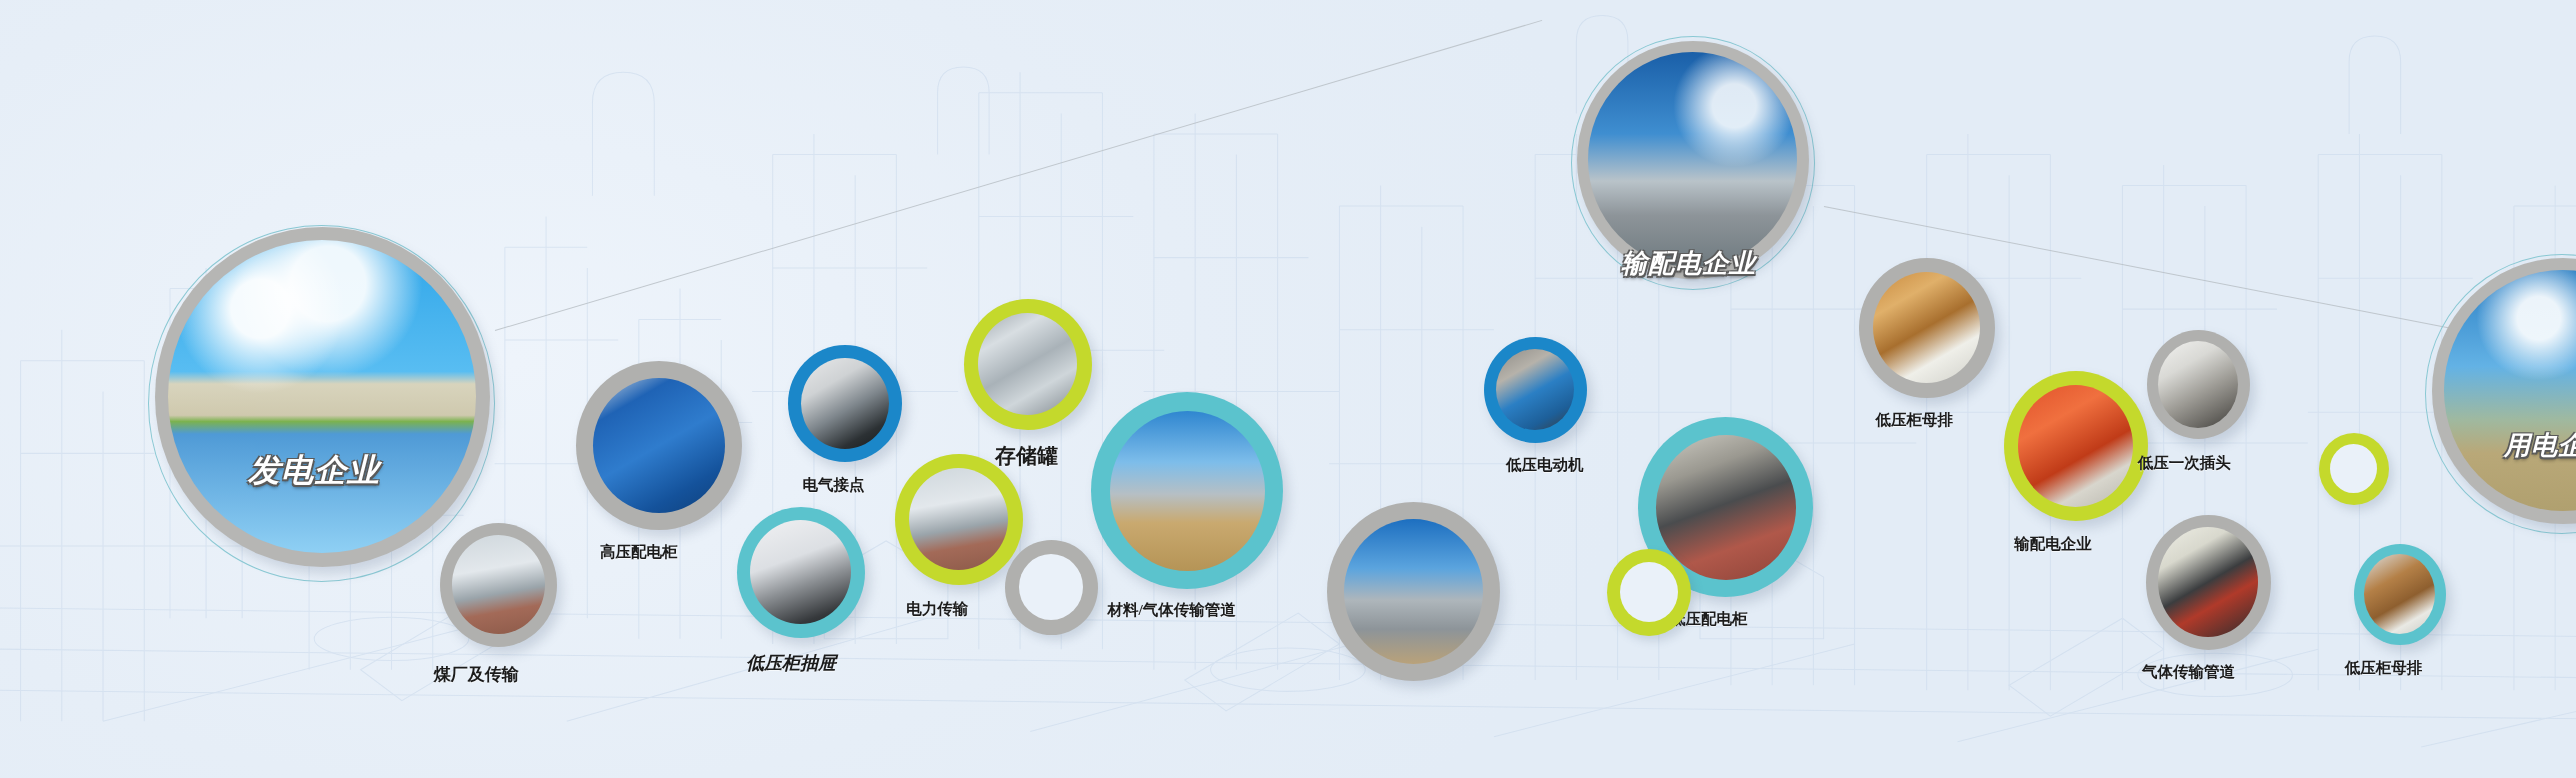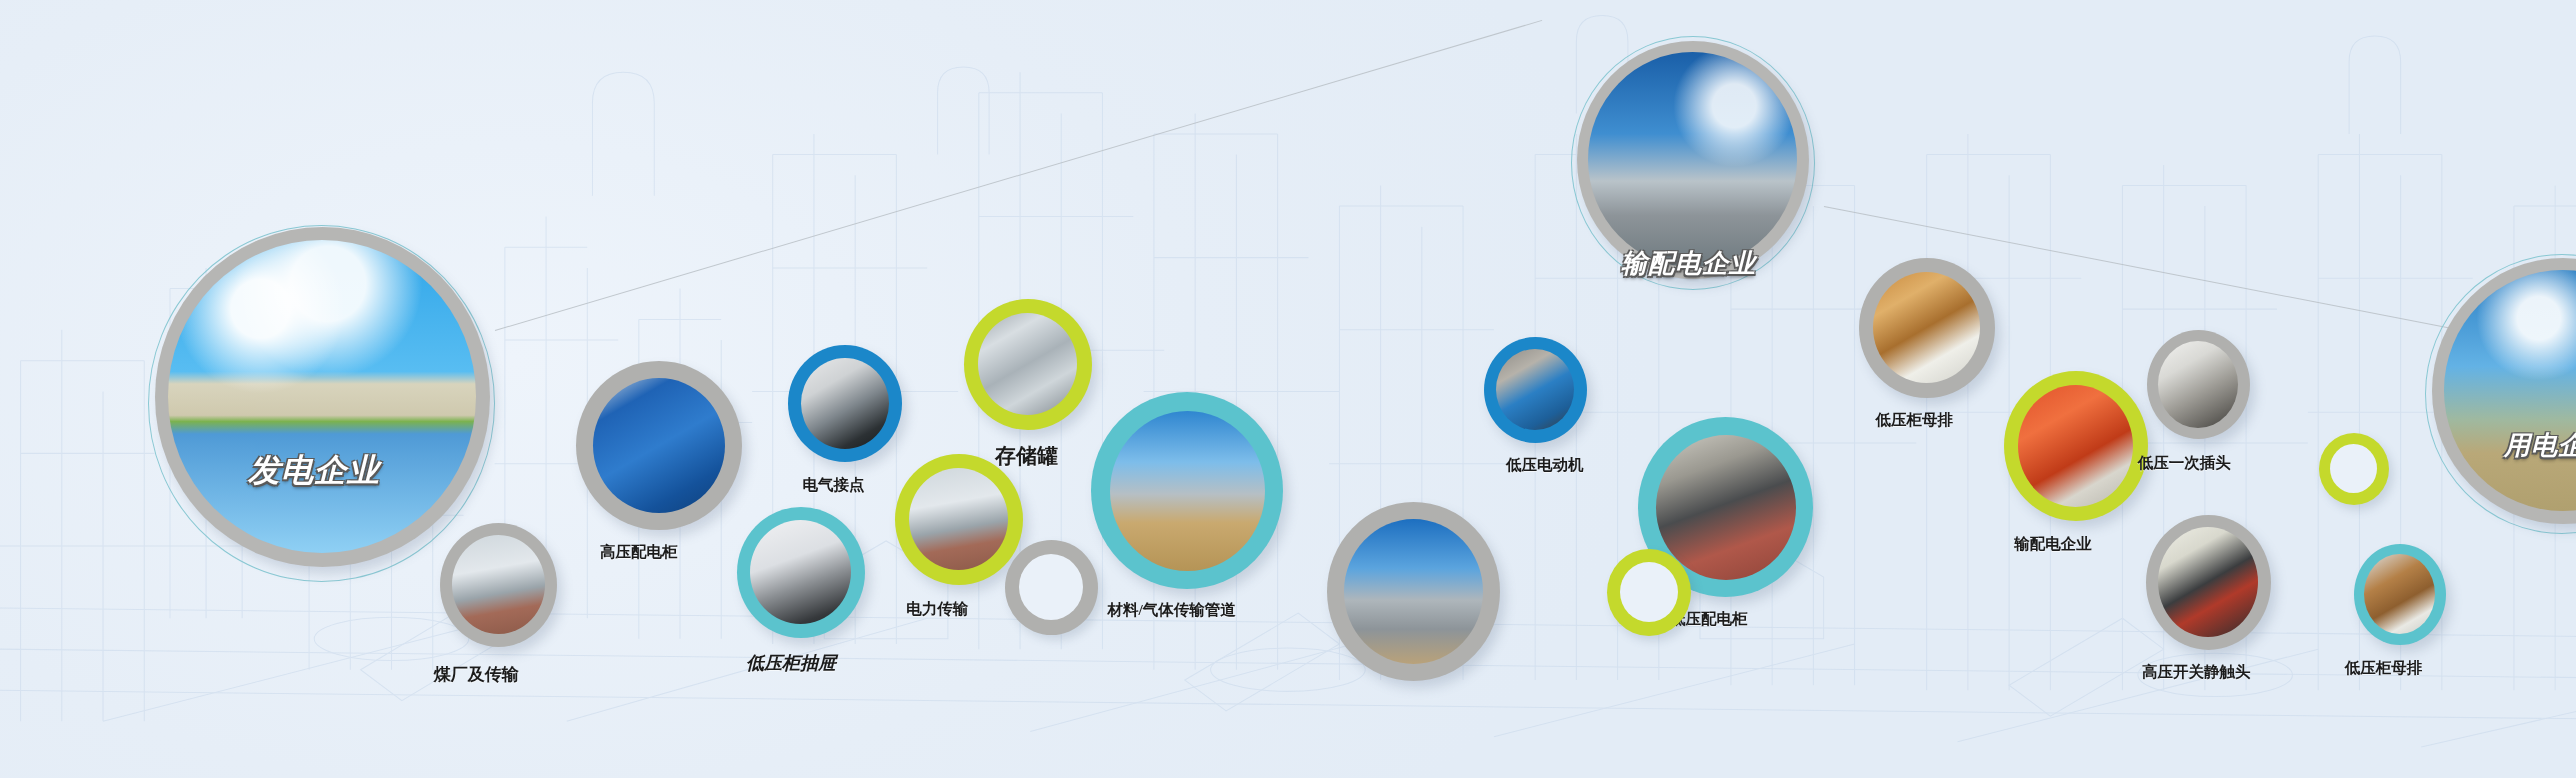--- a/index.html
+++ b/index.html
@@ -256,21 +256,21 @@
     <div class="ring" style="width:103px;height:109px;background:#b0b0ae;">
       <div class="photo sc-plug" style="left:11.3px;top:11.3px;width:80px;height:87px;"></div>
     </div>
     <div class="caption" style="left:-9.3px;top:123px;font-size:15.5px;">低压一次插头</div>
   </div>
 
   <div class="node" style="left:2146px;top:515px;">
     <div class="ring" style="width:125px;height:135px;background:#b0b0ae;">
       <div class="photo sc-statcontact" style="left:12.4px;top:12.4px;width:100px;height:110px;"></div>
     </div>
-    <div class="caption" style="left:-4.1px;top:147px;font-size:15.5px;">高压开关静触头</div>
+    <div class="caption" style="left:-4.1px;top:147px;font-size:15.5px;">气体传输管道</div>
   </div>
 
   <div class="node" style="left:2354px;top:544px;">
     <div class="ring" style="width:92px;height:101px;background:#5bc3cd;">
       <div class="photo sc-lvbus" style="left:10.3px;top:10.3px;width:71px;height:80px;"></div>
     </div>
     <div class="caption" style="left:-9.3px;top:114px;font-size:15.5px;">低压柜母排</div>
   </div>
 
   <div class="node" style="left:1005px;top:540px;">

